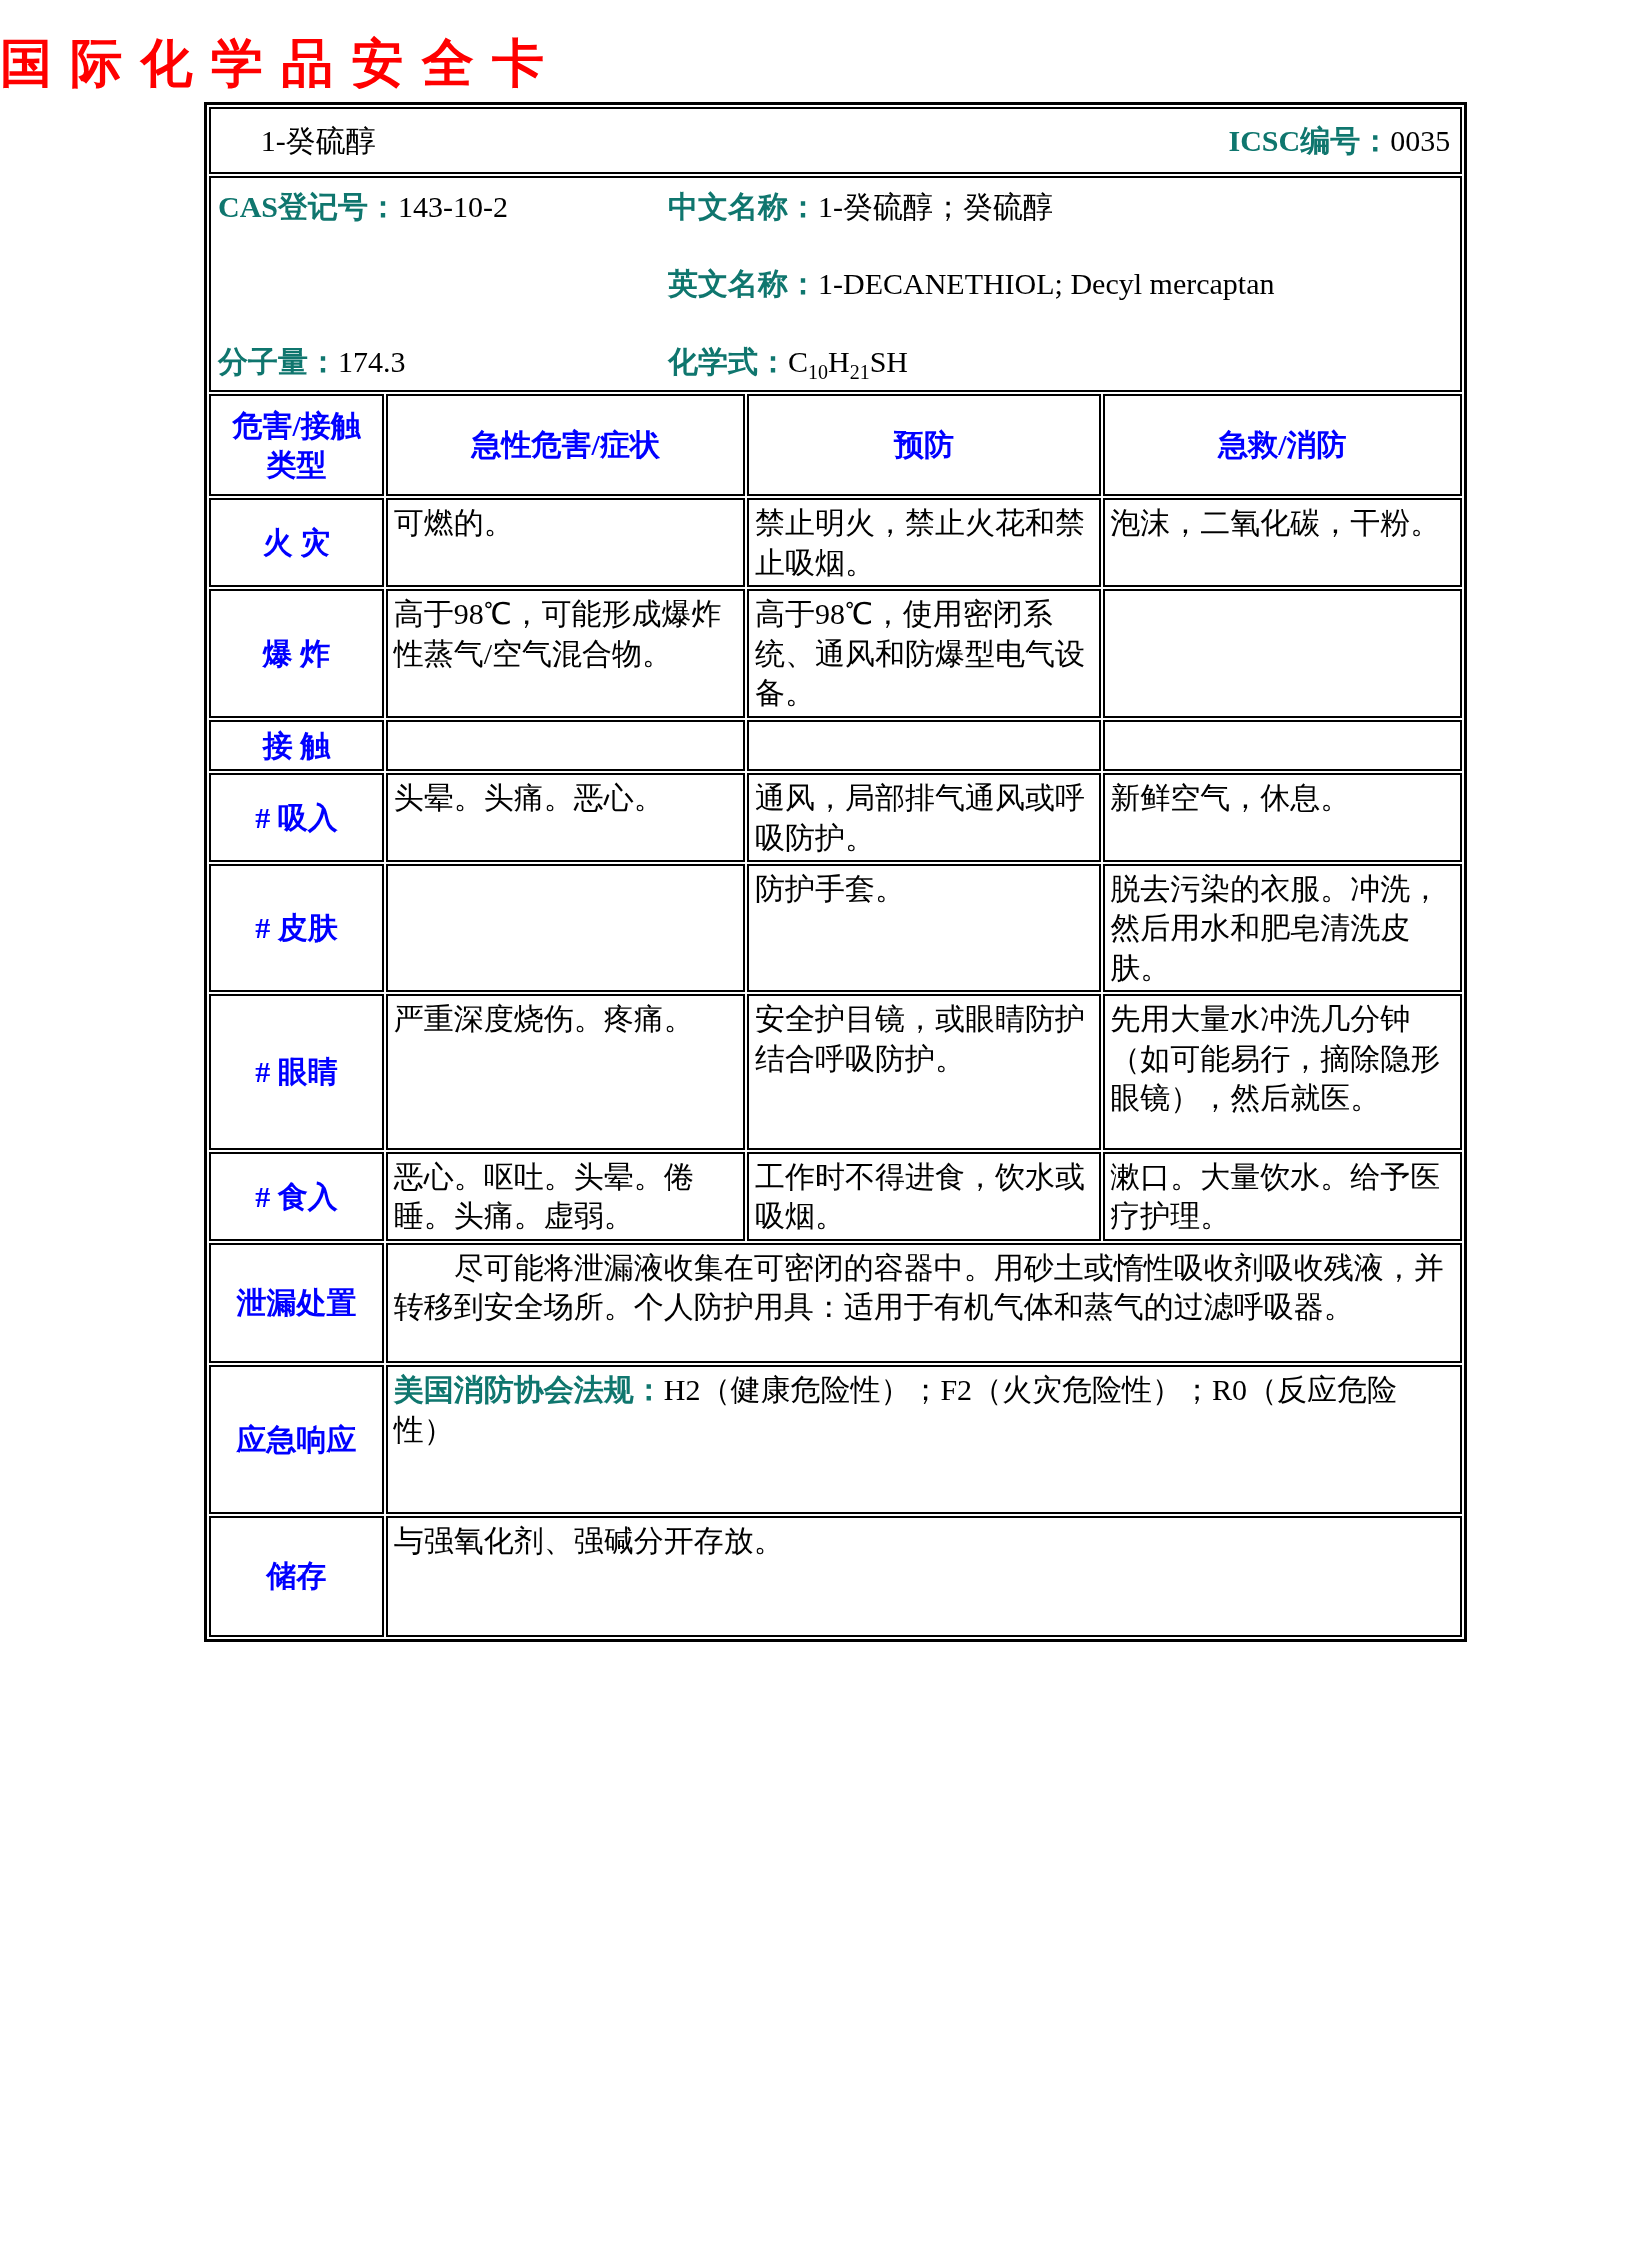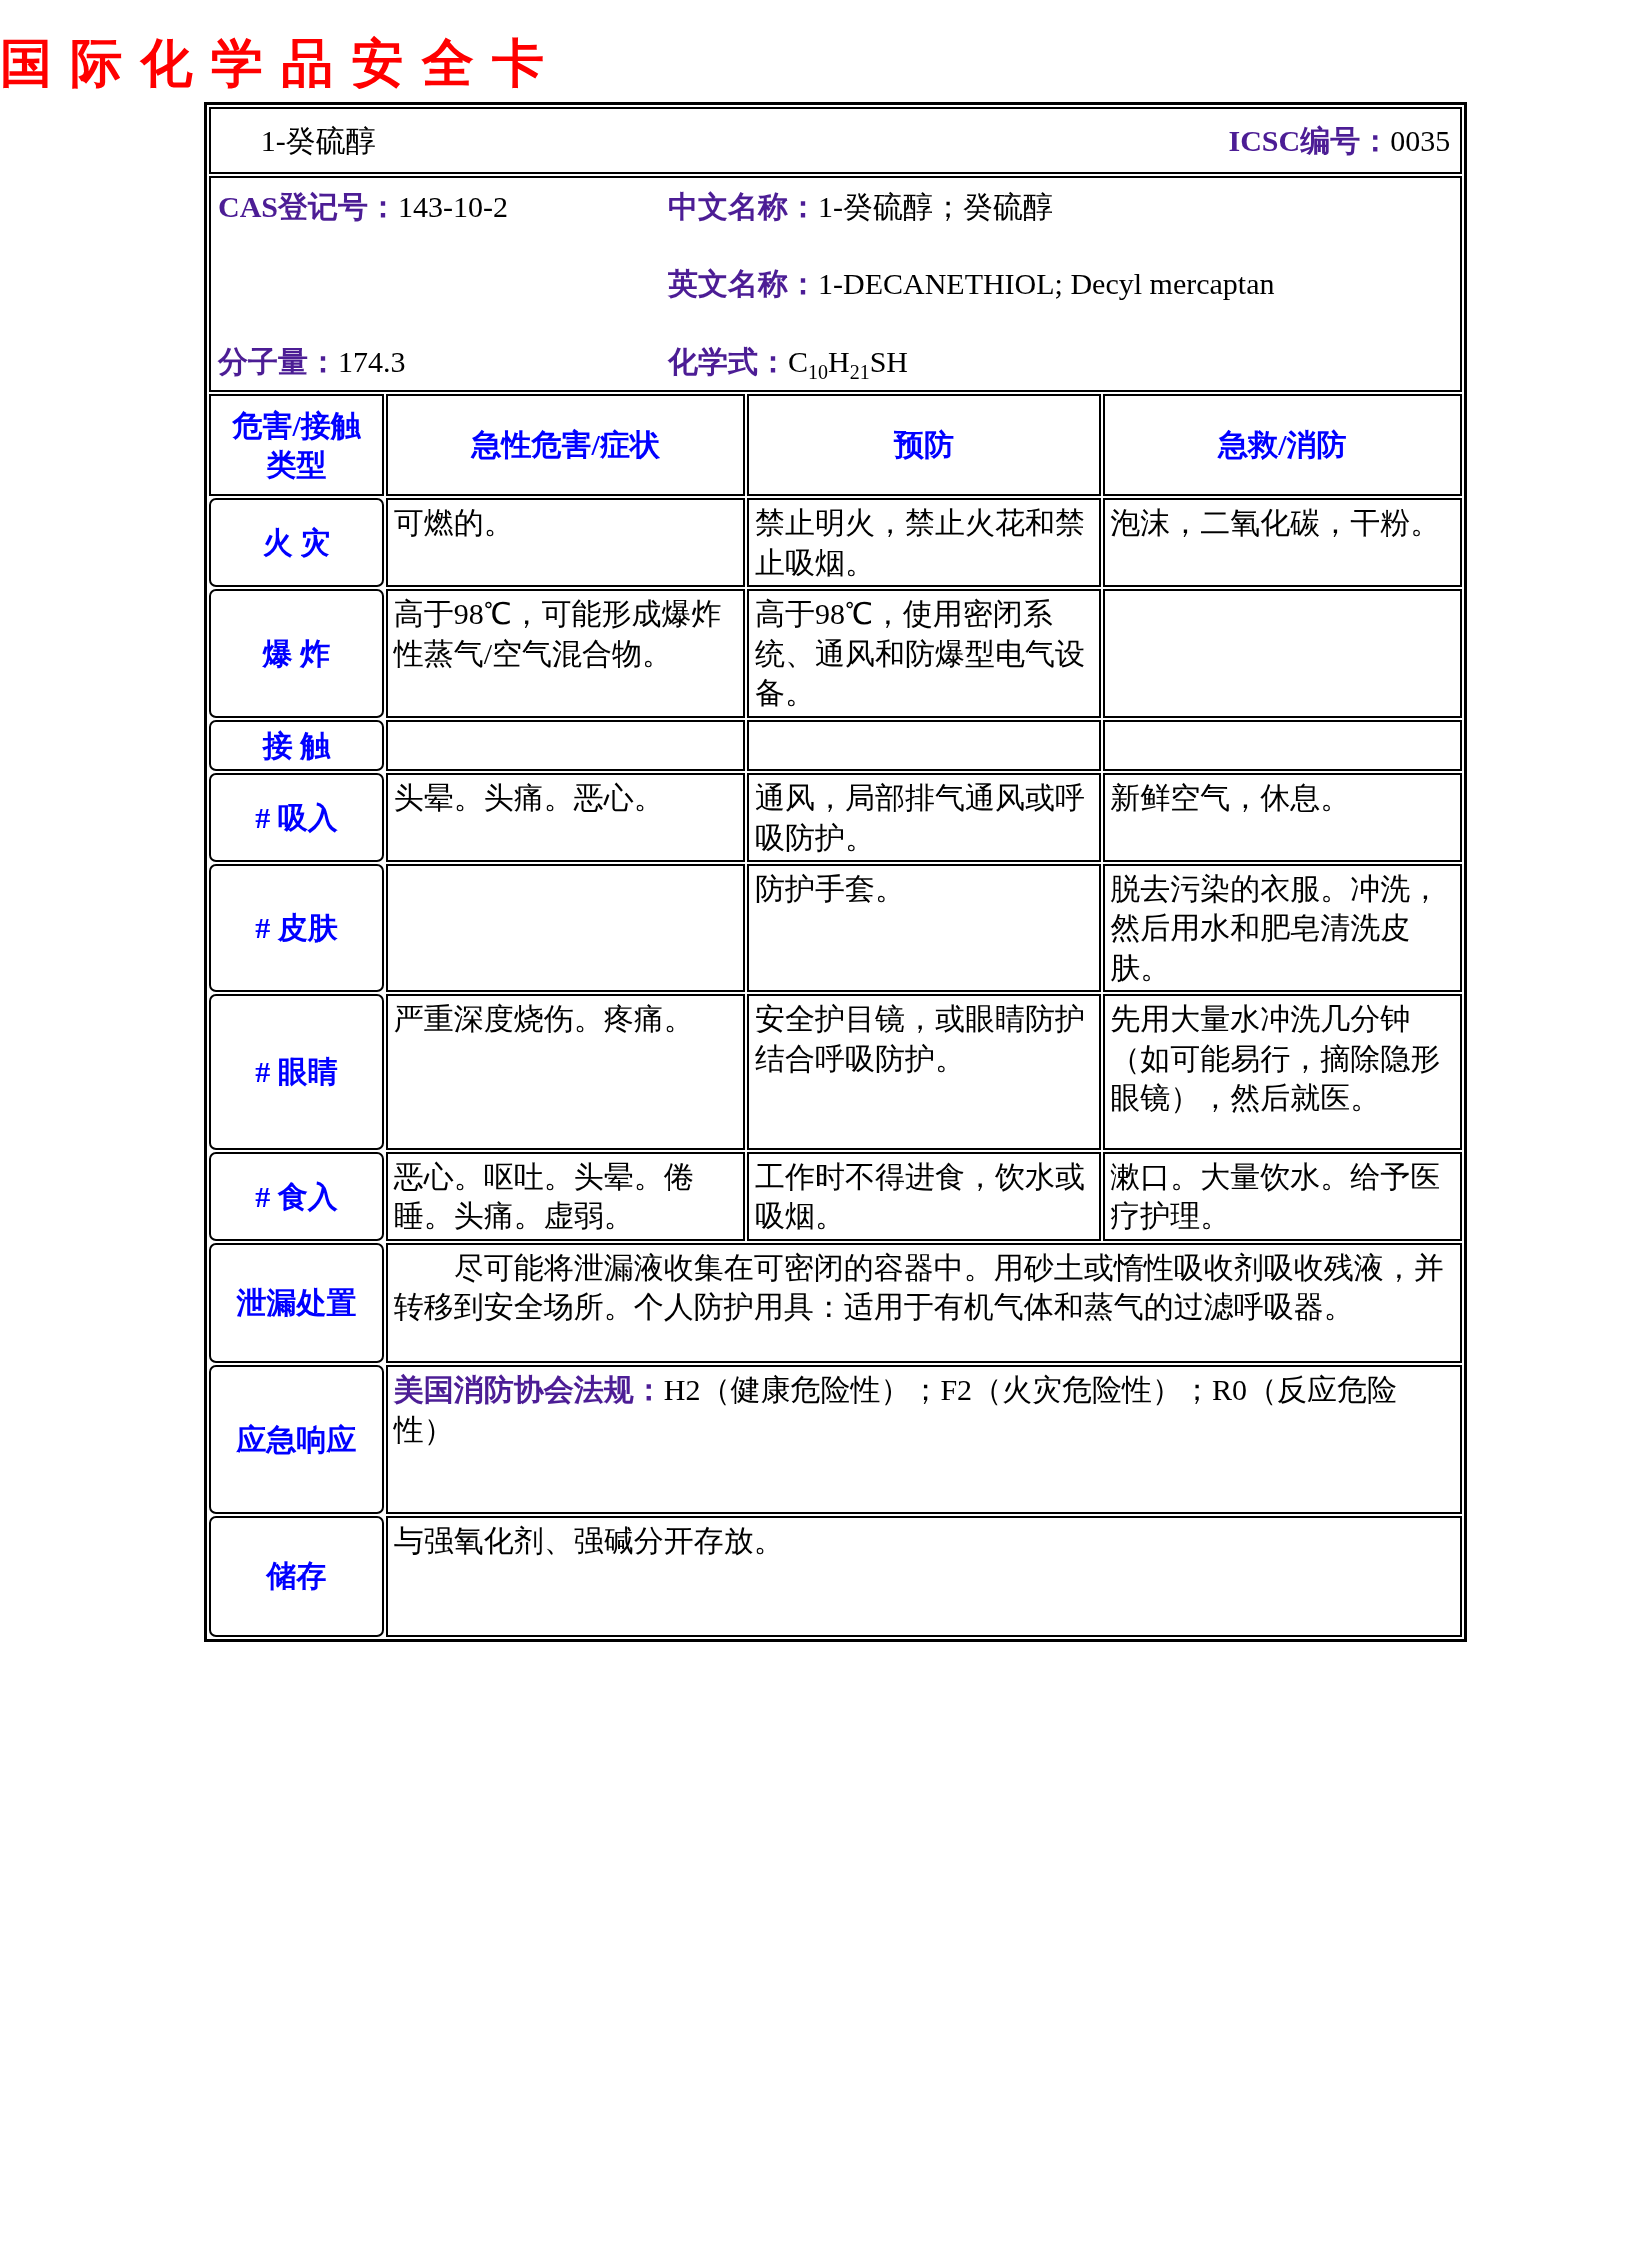--- a/index.html
+++ b/index.html
@@ -38,28 +38,27 @@
   td {
     border: 2.1px solid #000;
     padding: 2.8px 5.6px;
     font-size: 30px;
     line-height: 1.32;
     vertical-align: top;
     background: #fff;
     overflow: hidden;
   }
 
-  .blue { color: #4c1d95; font-weight: bold; }
+  .blue { color: #0f766e; font-weight: bold; }
 
   td.rowlabel {
     text-align: center;
     vertical-align: middle;
     color: #0000ff;
     font-weight: bold;
-    border-radius: 7px;
   }
   td.hdr {
     text-align: center;
     vertical-align: middle;
     color: #0000ff;
     font-weight: bold;
   }
 
   
   tr.r-name  td { height: 58px;  vertical-align: middle; }

